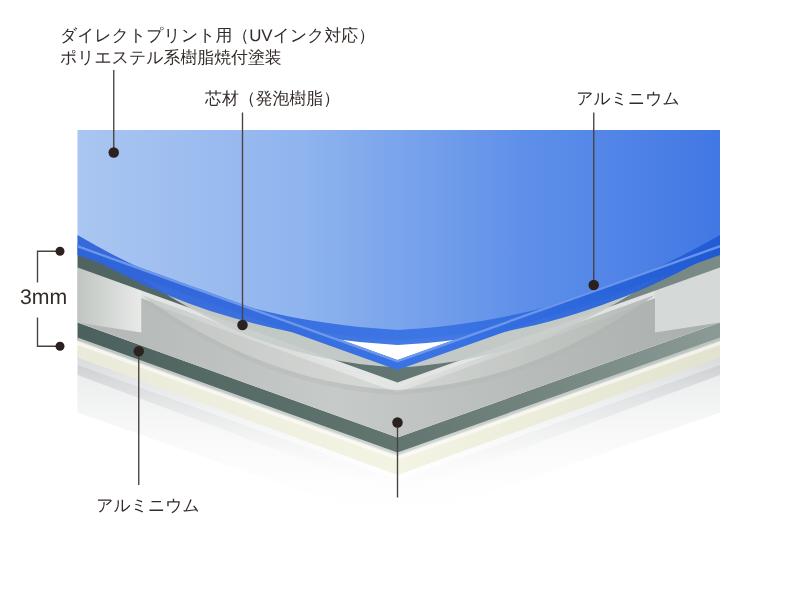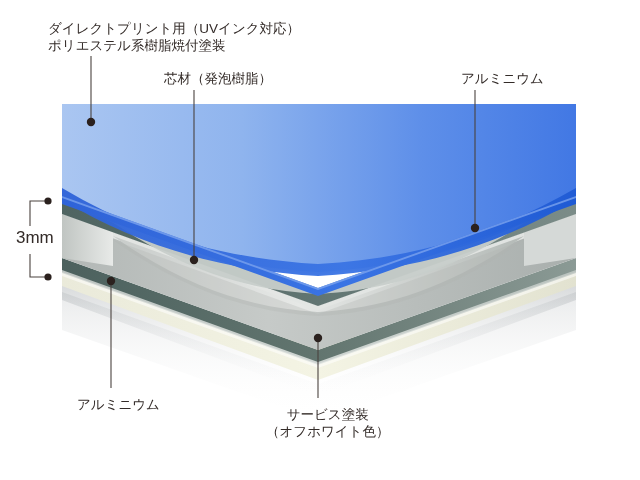--- a/index.html
+++ b/index.html
@@ -235,18 +235,16 @@
 
   <div class="callout" style="left:164px; top:70px;">芯材（発泡樹脂）</div>
 
   <div class="callout" style="left:48px; top:20px;">ダイレクトプリント用（UVインク対応）
 ポリエステル系樹脂焼付塗装</div>
 
   <div class="callout" style="left:461px; top:70px;">アルミニウム</div>
 
   <div class="callout" style="left:77px; top:396px;">アルミニウム</div>
 
-  <div class="callout center" style="left:266px; top:406px;">サービス塗装
-（オフホワイト色）</div>
 
   <div class="dim-label" style="left:16px; top:229px;">3mm</div>
 
 </div>
 
 </body></html>

